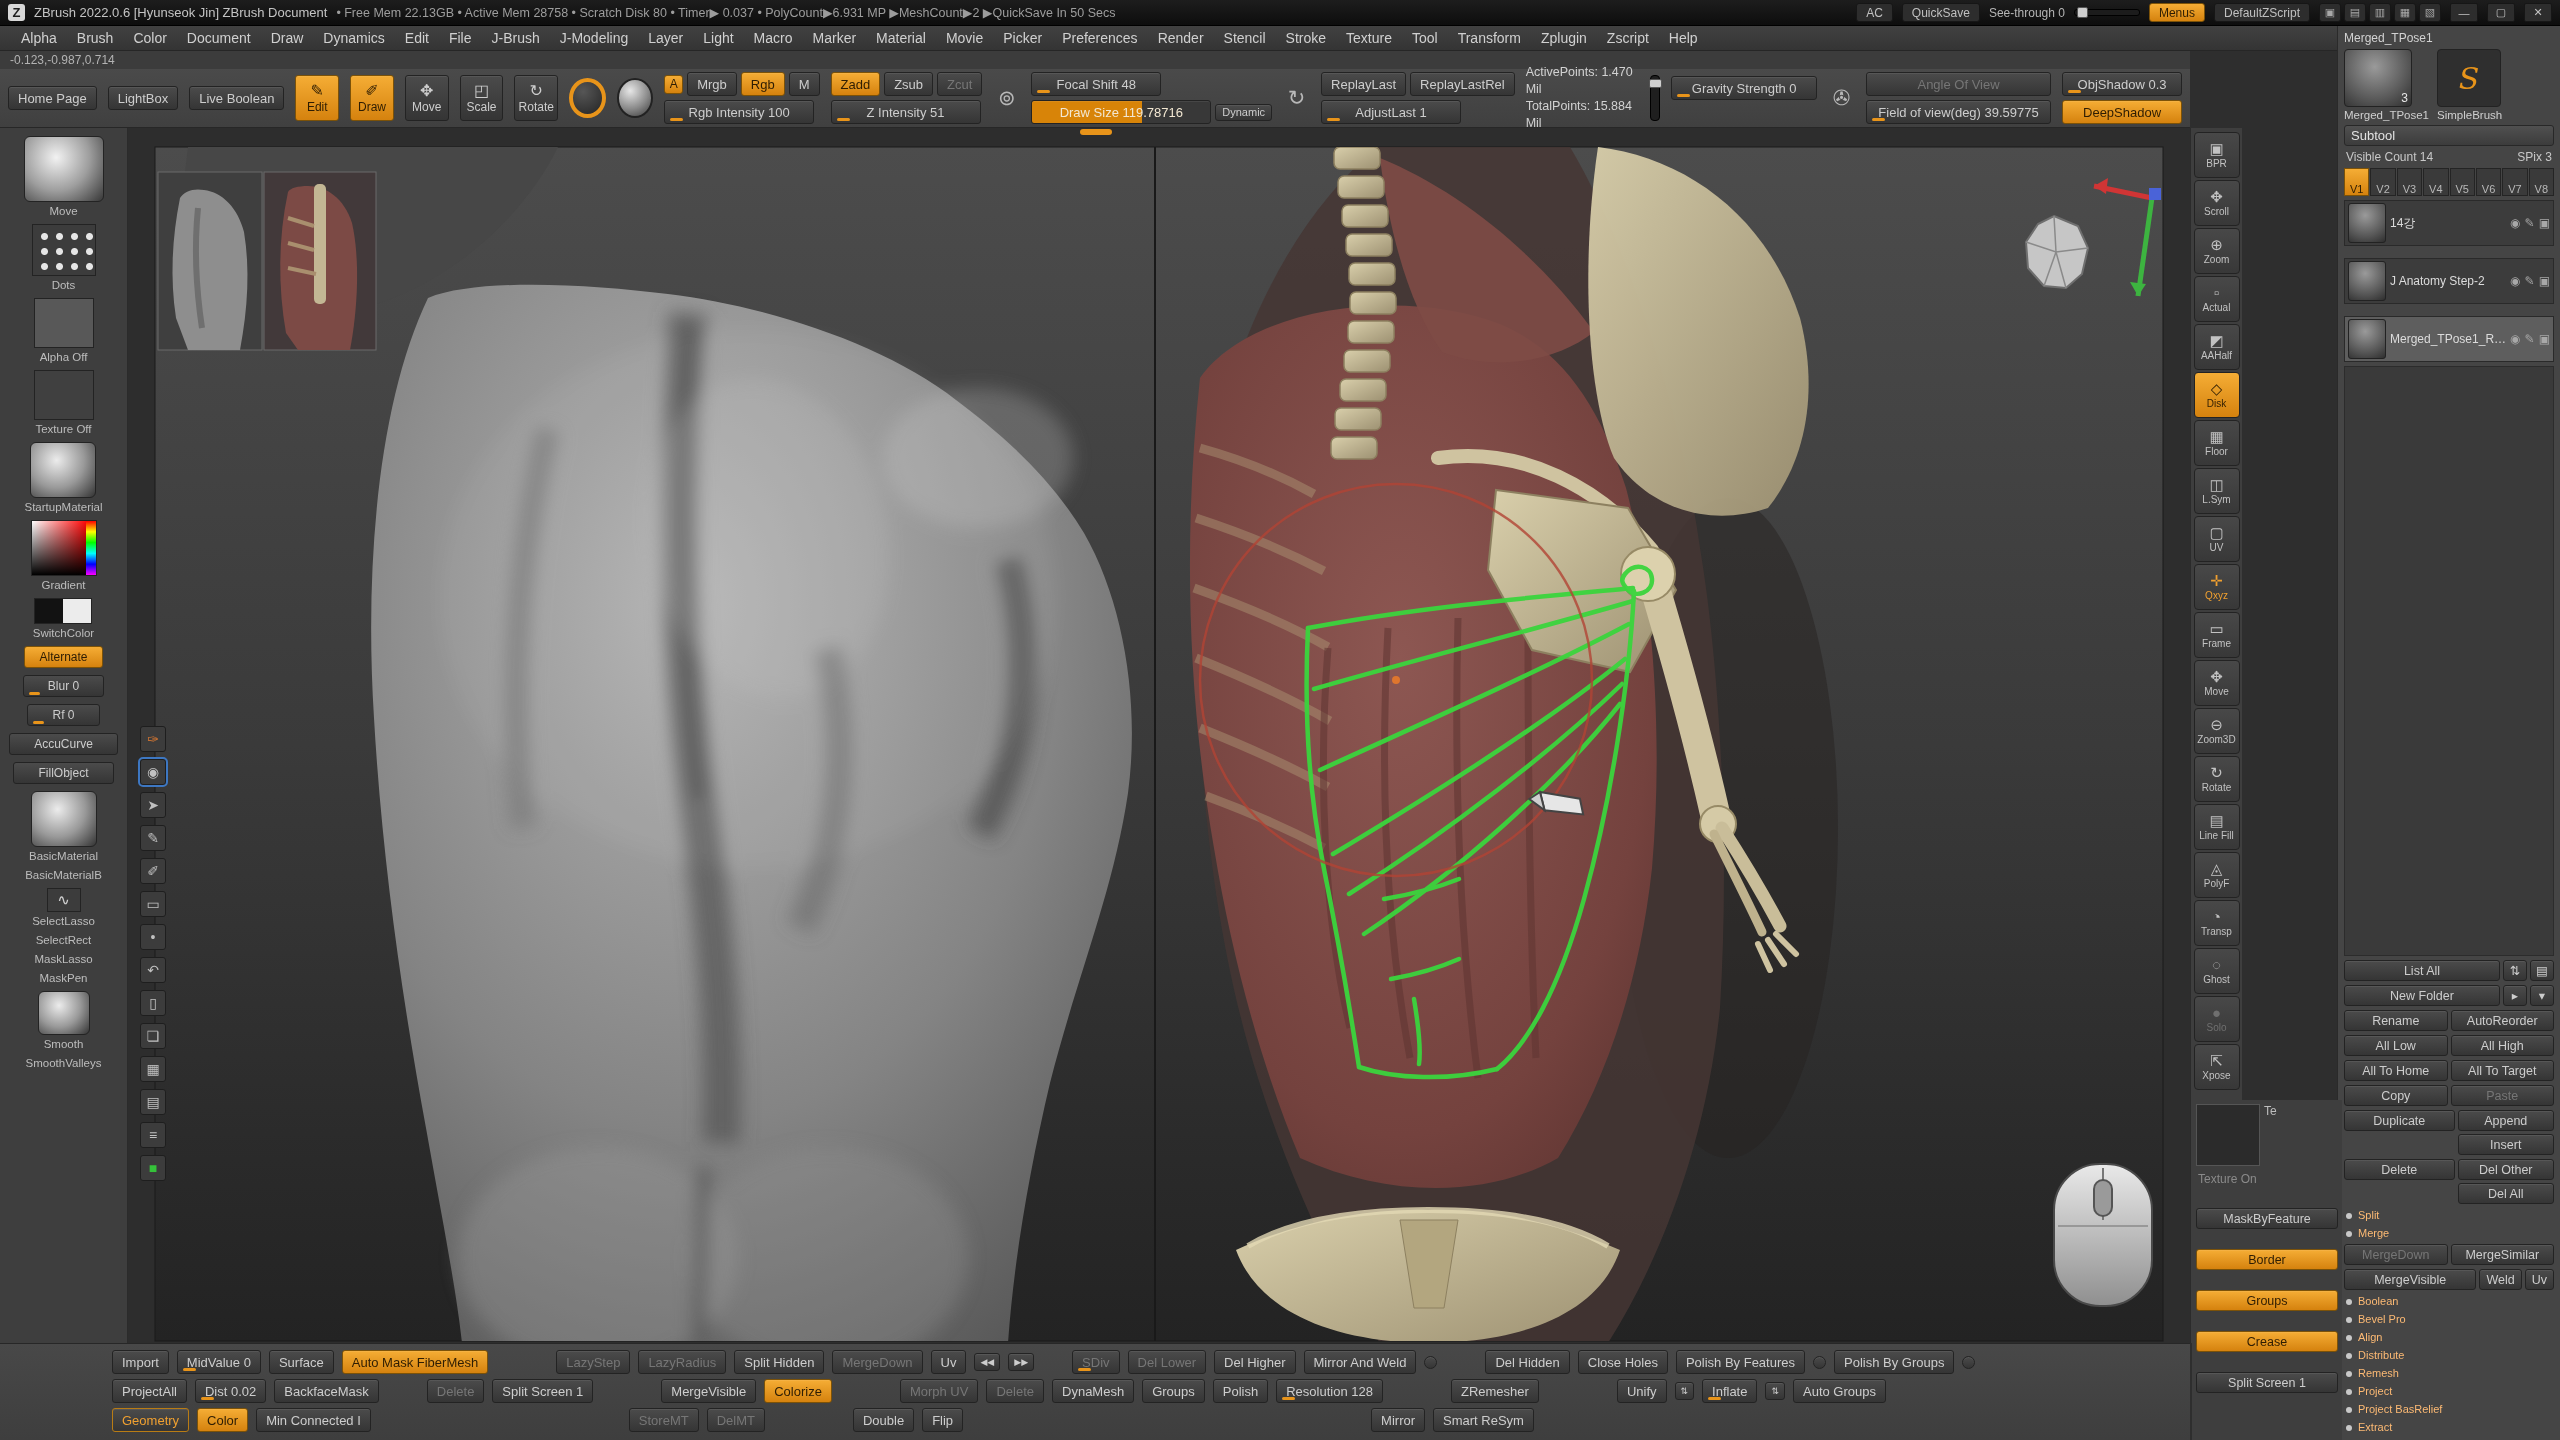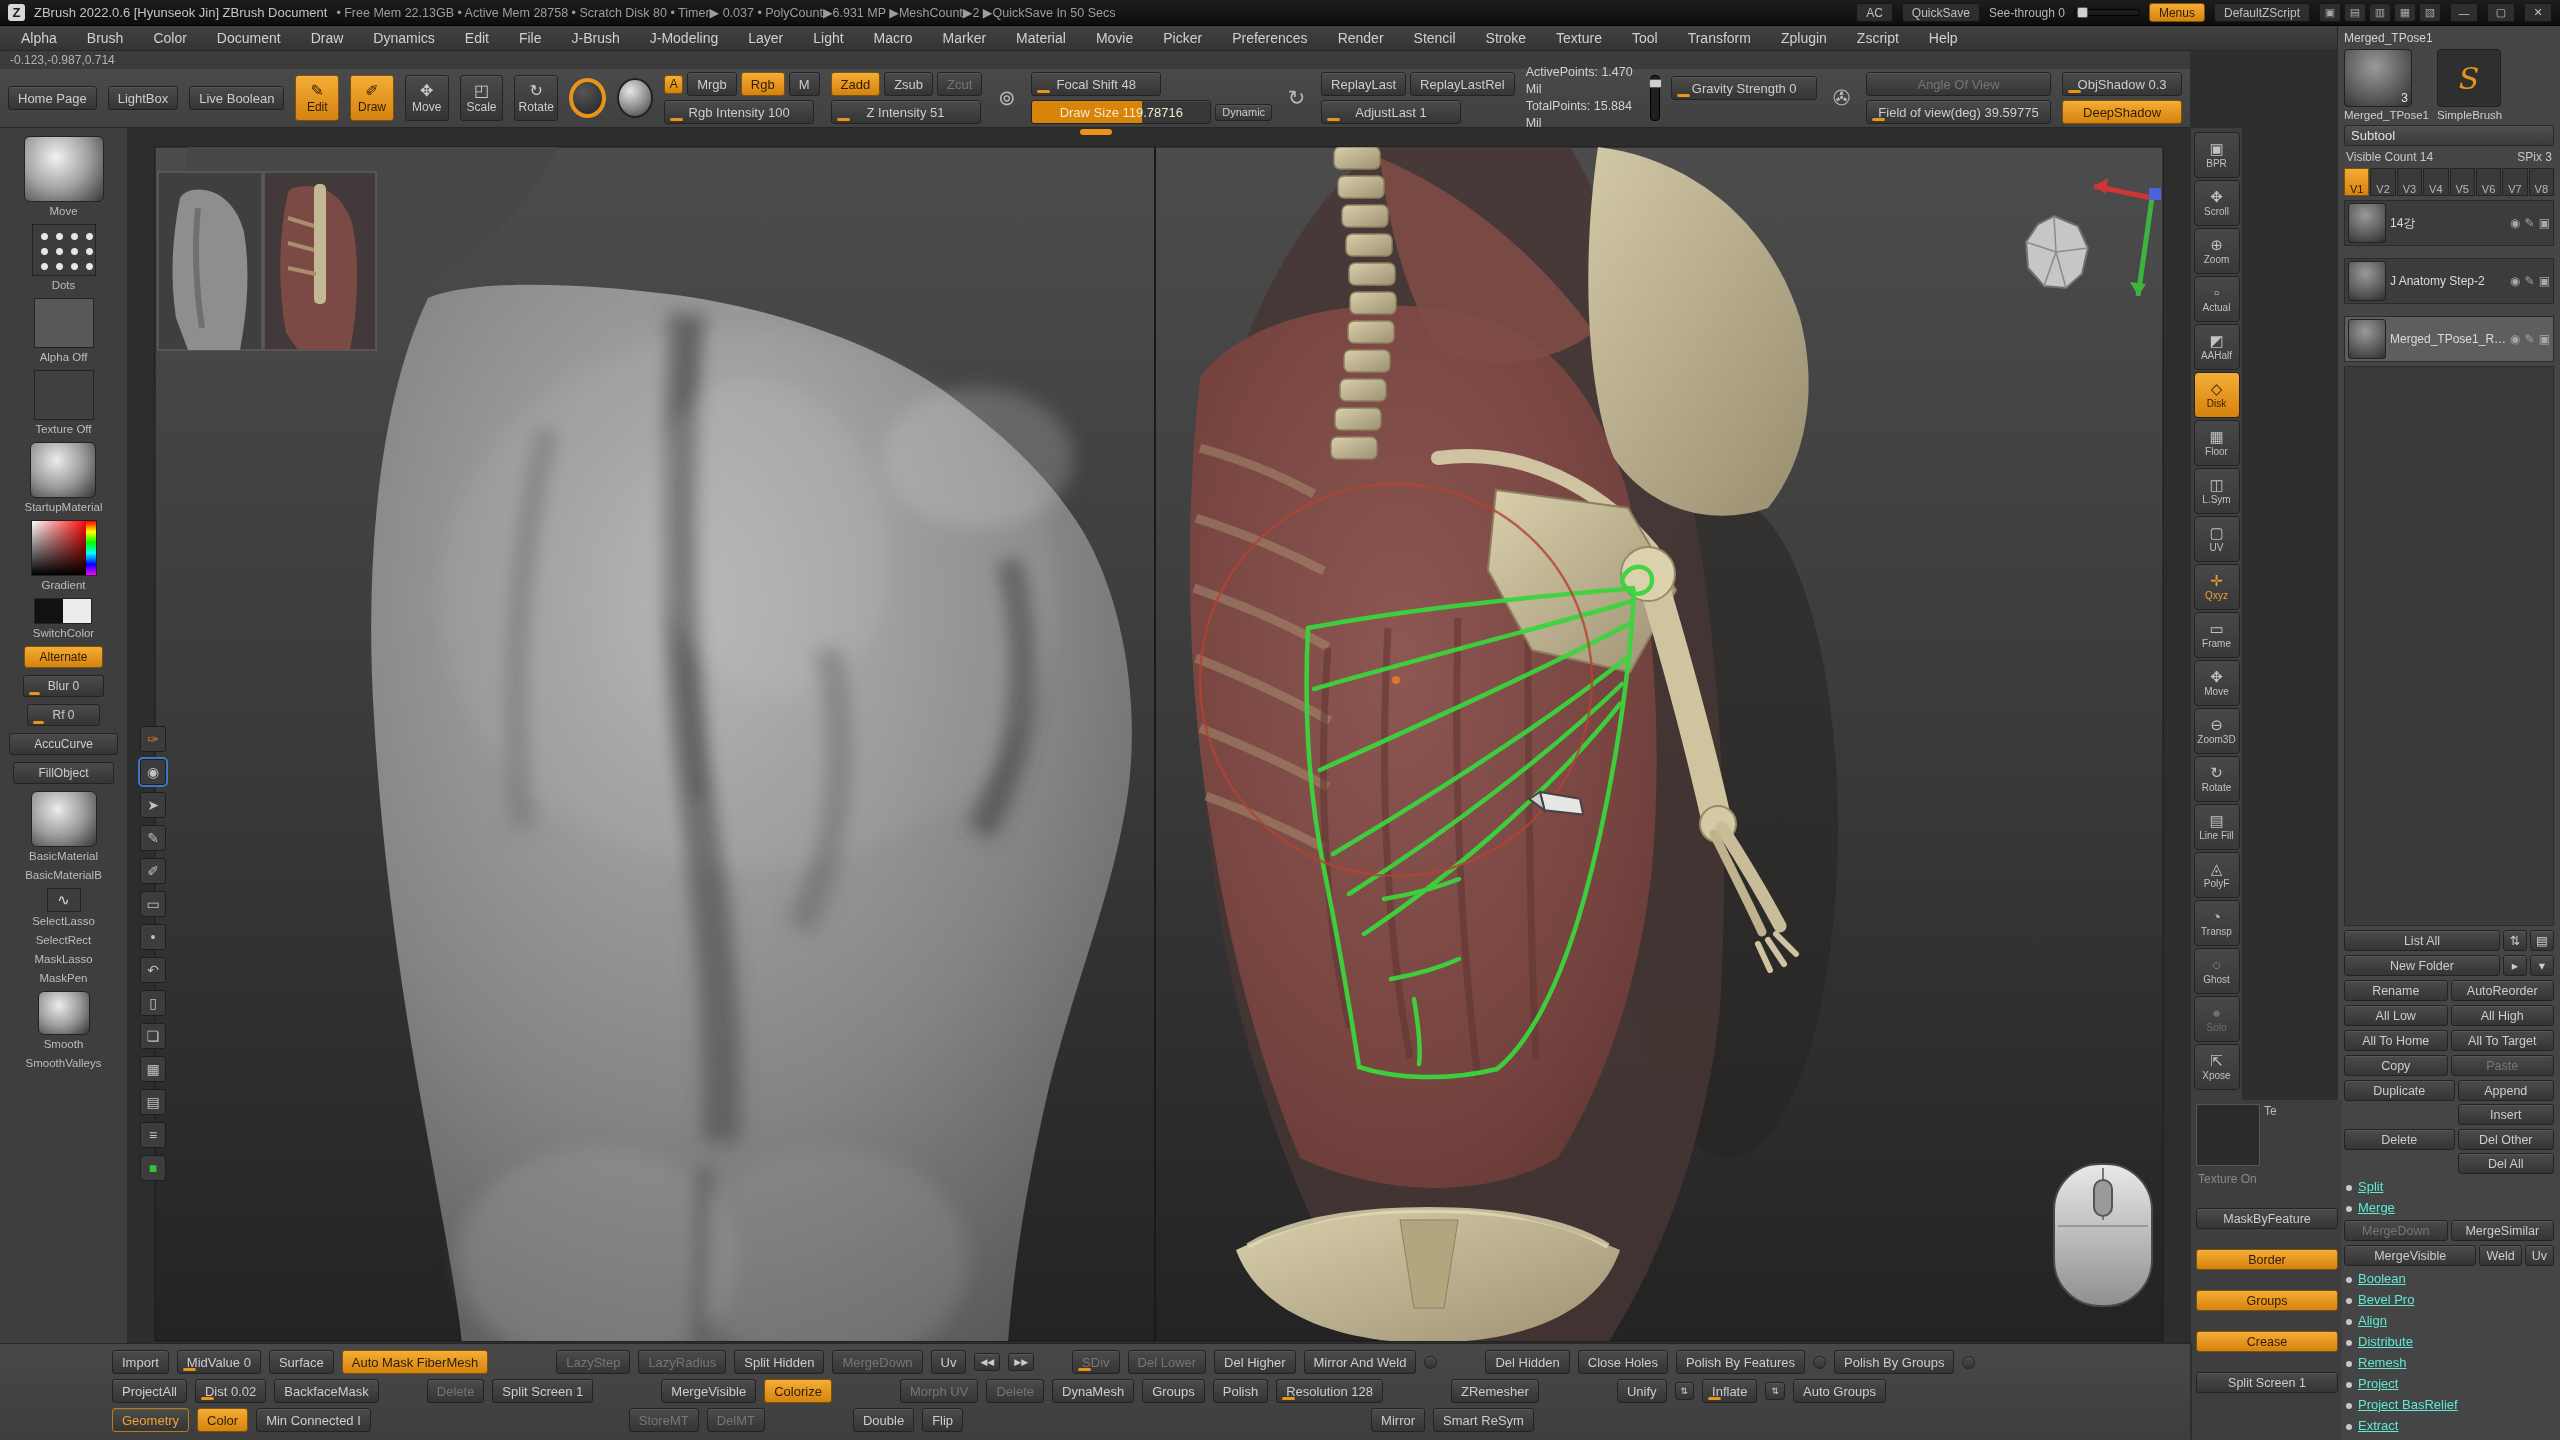--- a/index.html
+++ b/index.html
@@ -30,21 +30,21 @@
 .tb-btn.orange{background:linear-gradient(#f5ad35,#d5820e);color:#2e1d03;border-color:#7c5208;}
 .tb-see{font-size:12px;color:#b5b5b5;}
 .tb-slider{width:66px;height:7px;background:#1c1c1c;border:1px solid #000;border-radius:3px;position:relative;display:inline-block;}
 .tb-slider .knob{position:absolute;left:2px;top:-3px;width:11px;height:11px;background:#cfcfcf;border-radius:2px;border:1px solid #555;}
 .tb-ico{width:22px;height:19px;background:#2d2d2d;border:1px solid #161616;color:#a8a8a8;font-size:11px;border-radius:3px;display:inline-flex;align-items:center;justify-content:center;}
 .tb-icons{display:inline-flex;gap:3px;}
 .tb-win{width:28px;height:19px;background:#2d2d2d;border:1px solid #161616;color:#c4c4c4;font-size:11px;display:inline-flex;align-items:center;justify-content:center;border-radius:2px;}
 
 
 #menubar{position:absolute;left:0;top:26px;width:2560px;height:25px;background:linear-gradient(#414141,#343434);
-  display:flex;align-items:center;gap:12px;padding:0 12px;border-bottom:1px solid #262626;}
+  display:flex;align-items:center;gap:2px;padding:0 12px;border-bottom:1px solid #262626;}
 .menu-item{color:#d0d0d0;font-size:14px;padding:2px 9px;border-radius:3px;}
 
 
 #infobar{position:absolute;left:0;top:51px;width:2190px;height:18px;background:#3c3c3c;color:#b3b3b3;
   font-size:12px;display:flex;align-items:center;padding:0 10px;}
 
 
 #topbar{position:absolute;left:0;top:69px;width:2190px;height:59px;background:linear-gradient(#4a4a4a,#404040);
   border-bottom:1px solid #272727;display:flex;align-items:center;gap:11px;padding:0 8px;}
 .tg{display:flex;flex-direction:column;gap:4px;}
@@ -142,21 +142,21 @@
 .st-row{height:46px;background:#3c3c3c;border:1px solid #2a2a2a;display:flex;align-items:center;gap:4px;padding:2px 3px;}
 .st-row.selected{background:#5e5e5e;}
 .st-thumb{width:38px;height:40px;background:#333 radial-gradient(circle at 45% 30%,#9a9a9a,#555 65%,#2e2e2e);border:1px solid #222;border-radius:3px;flex:none;}
 .st-name{flex:1;font-size:12px;color:#dcdcdc;overflow:hidden;white-space:nowrap;text-overflow:ellipsis;}
 .st-ico{font-size:12px;color:#a8a8a8;flex:none;}
 #st-empty{flex:1;background:#3a3a3a;border:1px solid #2c2c2c;}
 .pr-row{display:flex;gap:3px;}
 #rightpanel .zb{height:21px;font-size:12.5px;padding:0 6px;}
 .zb.tall{height:45px;}
 .pr-col{display:flex;flex-direction:column;gap:3px;flex:1;}
-.pr-head{font-size:13px;color:#5eead4;padding:1px 2px;text-decoration:underline;}
+.pr-head{font-size:11px;color:#fdba74;padding:1px 2px;}
 .pr-head::before{content:"";display:inline-block;width:6px;height:6px;background:#c8c8c8;border-radius:50%;margin-right:6px;vertical-align:middle;}
 .zb.sq{width:24px;padding:0;flex:none;}
 
 
 #bottombar{position:absolute;left:0;top:1343px;width:2190px;height:97px;background:linear-gradient(#484848,#3e3e3e);
   border-top:1px solid #272727;display:flex;flex-direction:column;gap:5px;padding:6px 8px 6px 112px;}
 .b-row{display:flex;gap:8px;align-items:center;}
 #row1 > .zb:nth-of-type(5){margin-left:60px;}
 #row1 > .zb:nth-of-type(12){margin-left:30px;}
 #row1 > .zb:nth-of-type(17){margin-left:40px;}

